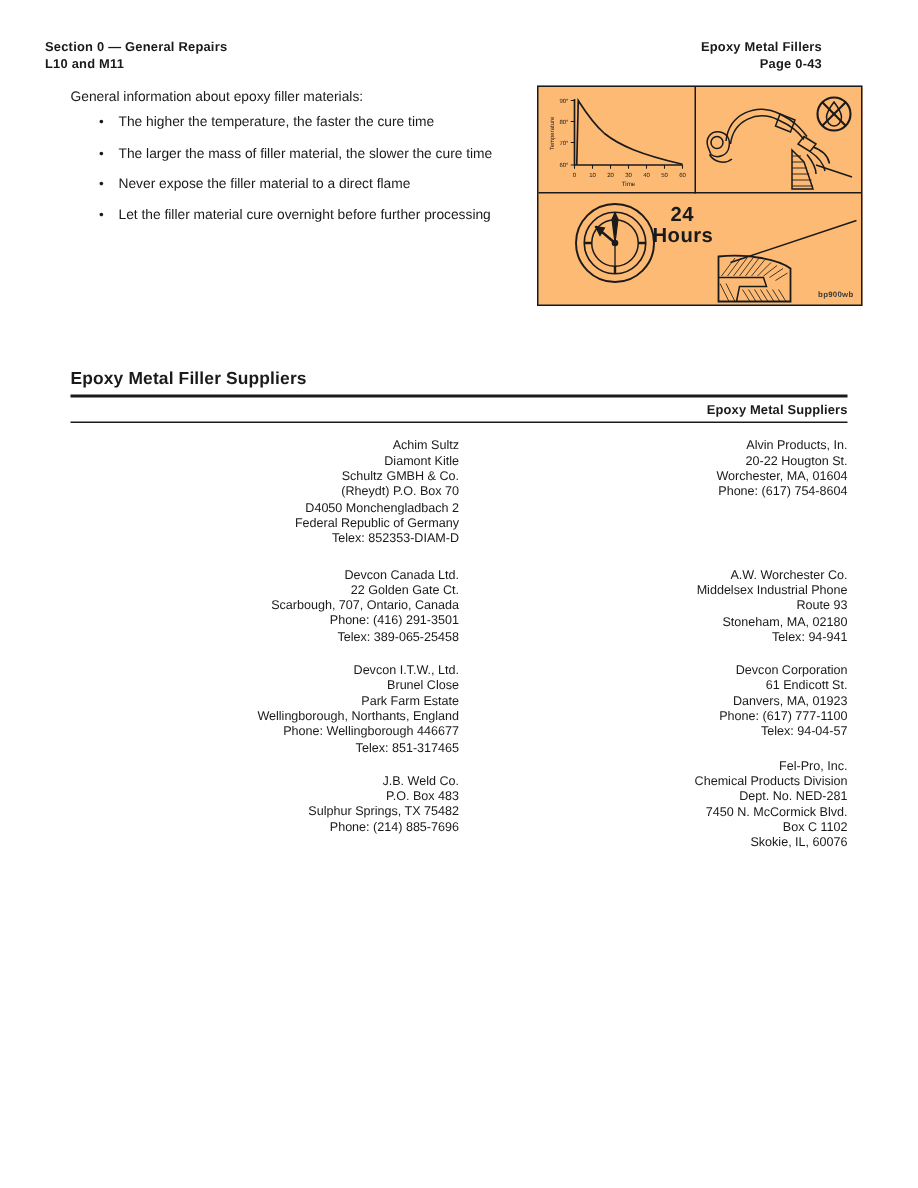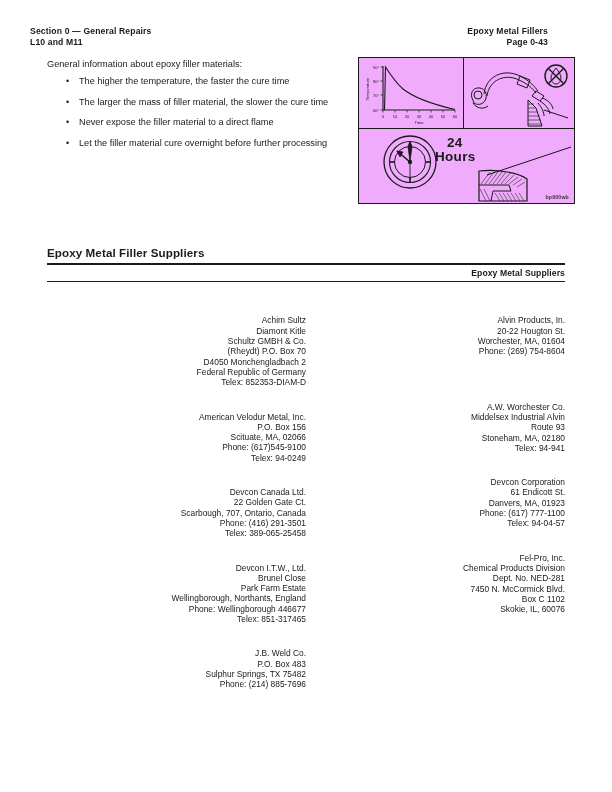--- a/index.html
+++ b/index.html
@@ -73,21 +73,21 @@
 
   
   .figure {
     position: absolute;
     left: 358px;
     top: 57px;
     width: 217px;
     height: 147px;
     border: 1.1px solid #1a1a1a;
     box-sizing: border-box;
-    background: #f0abfc;
+    background: #fdba74;
   }
   .fig-top {
     position: absolute;
     left: 0; top: 0;
     width: 100%;
     height: 71px;
     display: flex;
   }
   .fig-cellA {
     width: 105px;
@@ -177,21 +177,20 @@
   }
   .col {
     width: 50%;
     box-sizing: border-box;
   }
   .col-left  { padding-left: 4px; }
   .col-right { padding-left: 4px; }
   .entry {
     font-size: 8.4px;
     line-height: 10.3px;
-    margin-top: 24px;
   }
   .entry .ln { display: block; white-space: pre; }
 </style>
 </head>
 <body>
 
 <div class="page">
 
   <div class="runhead">
     <div class="runhead-left">
@@ -383,27 +382,20 @@
         <div class="entry" style="margin-bottom:14px">
           <span class="ln">Achim Sultz</span>
           <span class="ln">Diamont Kitle</span>
           <span class="ln">Schultz GMBH &amp; Co.</span>
           <span class="ln">(Rheydt) P.O. Box 70</span>
           <span class="ln">D4050 Monchengladbach 2</span>
           <span class="ln">Federal Republic of Germany</span>
           <span class="ln">Telex: 852353-DIAM-D</span>
         </div>
 
-        <div class="entry" style="margin-bottom:12px">
-          <span class="ln">American Velodur Metal, Inc.</span>
-          <span class="ln">P.O. Box 156</span>
-          <span class="ln">Scituate, MA, 02066</span>
-          <span class="ln">Phone: (617)545-9100</span>
-          <span class="ln">Telex: 94-0249</span>
-        </div>
 
         <div class="entry" style="margin-bottom:12px">
           <span class="ln">Devcon Canada Ltd.</span>
           <span class="ln">22 Golden Gate Ct.</span>
           <span class="ln">Scarbough, 707, Ontario, Canada</span>
           <span class="ln">Phone: (416) 291-3501</span>
           <span class="ln">Telex: 389-065-25458</span>
         </div>
 
         <div class="entry" style="margin-bottom:12px">
@@ -422,26 +414,26 @@
           <span class="ln">Phone: (214) 885-7696</span>
         </div>
       </div>
 
       <div class="col col-right">
 
         <div class="entry" style="margin-bottom:45px">
           <span class="ln">Alvin Products, In.</span>
           <span class="ln">20-22 Hougton St.</span>
           <span class="ln">Worchester, MA, 01604</span>
-          <span class="ln">Phone: (269) 754-8604</span>
+          <span class="ln">Phone: (617) 754-8604</span>
         </div>
 
         <div class="entry" style="margin-bottom:12px">
           <span class="ln">A.W. Worchester Co.</span>
-          <span class="ln">Middelsex Industrial Alvin</span>
+          <span class="ln">Middelsex Industrial Phone</span>
           <span class="ln">Route 93</span>
           <span class="ln">Stoneham, MA, 02180</span>
           <span class="ln">Telex: 94-941</span>
         </div>
 
         <div class="entry" style="margin-bottom:12px">
           <span class="ln">Devcon Corporation</span>
           <span class="ln">61 Endicott St.</span>
           <span class="ln">Danvers, MA, 01923</span>
           <span class="ln">Phone: (617) 777-1100</span>

